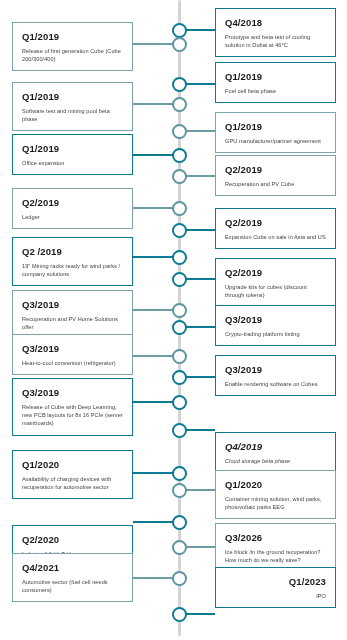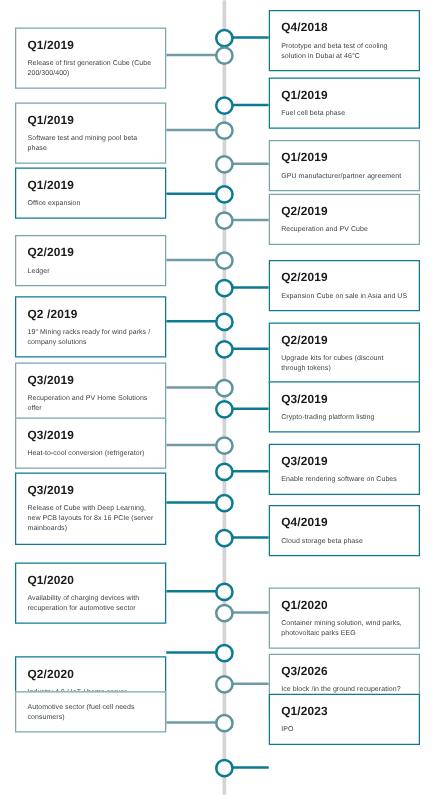--- a/index.html
+++ b/index.html
@@ -183,21 +183,21 @@
         <div class="card-desc">Enable rendering software on Cubes</div>
       </div>
       <div class="connector vivid" style="top: 401px; left: 133px; width: 40.5px;"></div>
       <div class="marker vivid" style="top: 394.5px;"></div>
       <div class="card vivid card-left" style="top: 378px;">
         <div class="card-title">Q3/2019</div>
         <div class="card-desc">Release of Cube with Deep Learning, new PCB layouts for 8x 16 PCIe (server mainboards)</div>
       </div>
       <div class="connector vivid" style="top: 429px; left: 185.5px; width: 29.5px;"></div>
       <div class="marker vivid" style="top: 422.5px;"></div>
-      <div class="card vivid card-right" style="top: 404px;">
+      <div class="card vivid card-right" style="top: 432px; font-style: italic;">
         <div class="card-title">Q4/2019</div>
         <div class="card-desc">Cloud storage beta phase</div>
       </div>
       <div class="connector vivid" style="top: 472px; left: 133px; width: 40.5px;"></div>
       <div class="marker vivid" style="top: 465.5px;"></div>
       <div class="card vivid card-left" style="top: 450px;">
         <div class="card-title">Q1/2020</div>
         <div class="card-desc">Availability of charging devices with recuperation for automotive sector</div>
       </div>
       <div class="connector dim" style="top: 489px; left: 185.5px; width: 29.5px;"></div>
@@ -214,22 +214,23 @@
       </div>
       <div class="connector dim" style="top: 546px; left: 185.5px; width: 29.5px;"></div>
       <div class="marker dim" style="top: 539.5px;"></div>
       <div class="card dim card-right" style="top: 523px;">
         <div class="card-title">Q3/2026</div>
         <div class="card-desc">Ice block /in the ground recuperation? How much do we really save?</div>
       </div>
       <div class="connector dim" style="top: 577px; left: 133px; width: 40.5px;"></div>
       <div class="marker dim" style="top: 570.5px;"></div>
       <div class="card dim card-left" style="top: 553px;">
+        <div class="card-title">Q4/2021</div>
         <div class="card-desc">Automotive sector (fuel cell needs consumers)</div>
       </div>
       <div class="connector vivid" style="top: 613px; left: 185.5px; width: 29.5px;"></div>
       <div class="marker vivid" style="top: 606.5px;"></div>
-      <div class="card vivid card-right" style="top: 555px;">
+      <div class="card vivid card-right" style="top: 567px; text-align: right;">
         <div class="card-title">Q1/2023</div>
         <div class="card-desc">IPO</div>
       </div>
     </div>
 </div>
 
 </body></html>

